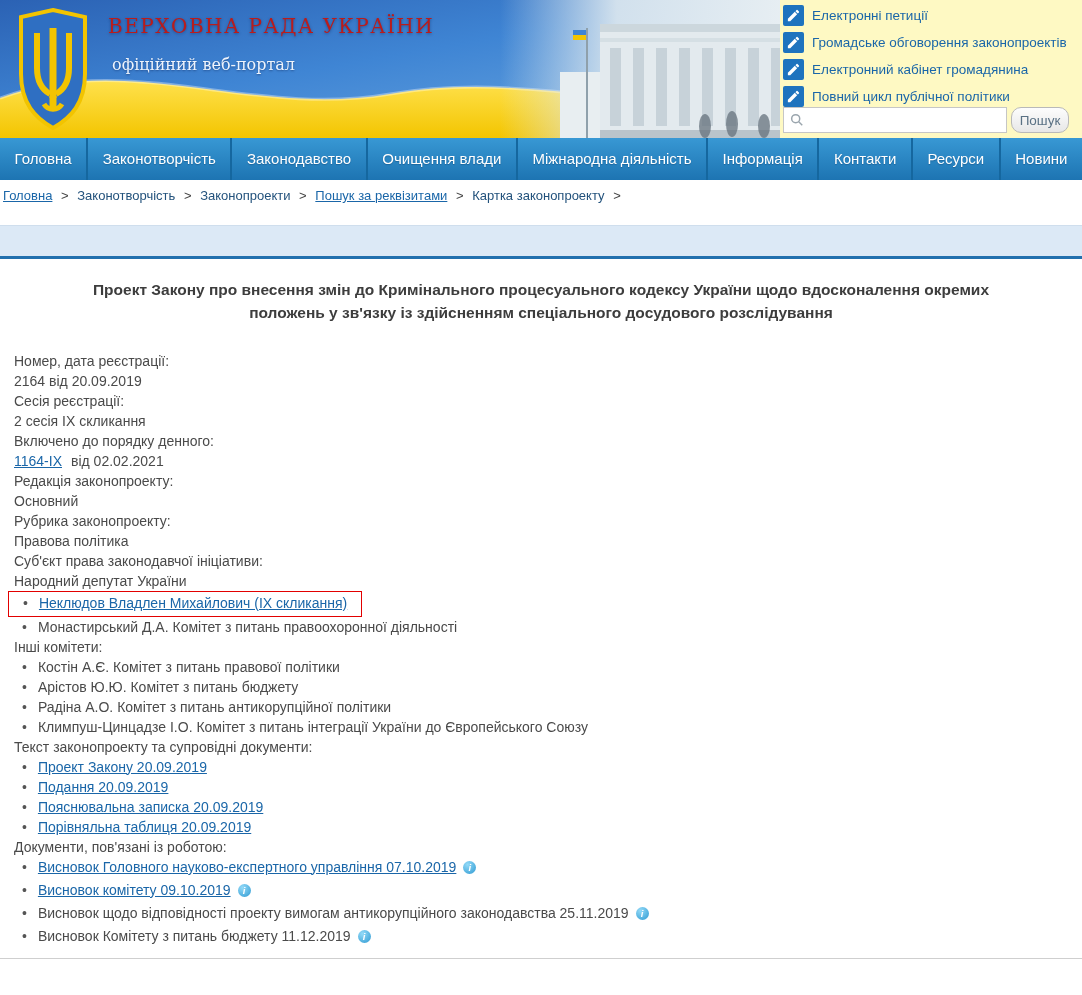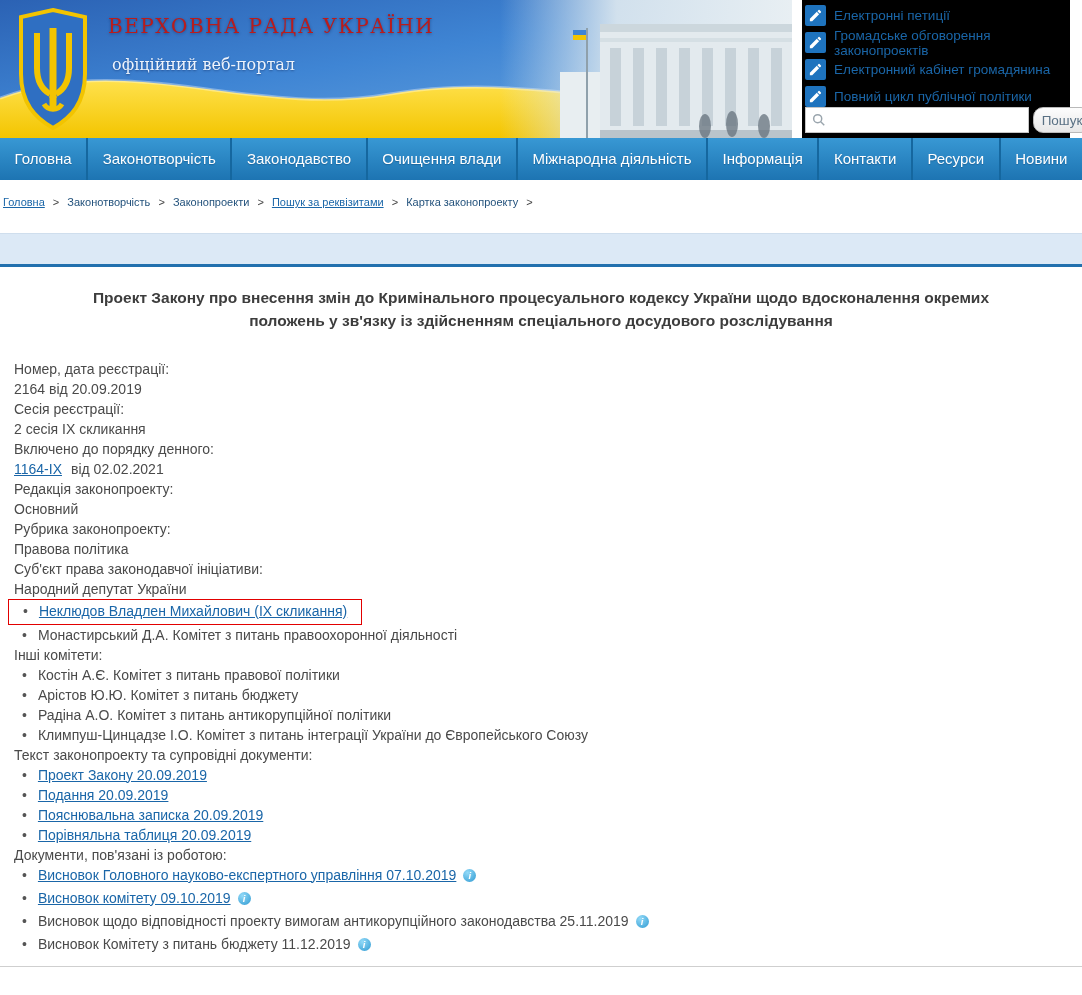--- a/index.html
+++ b/index.html
@@ -15,21 +15,21 @@
     position:absolute; left:108px; top:14px; color:#b91c1c;
     font-family:"DejaVu Serif", serif; font-size:20px; letter-spacing:1.5px;
     text-shadow:0 1px 3px rgba(10,30,80,.45); white-space:nowrap;
   }
   .brand-sub {
     position:absolute; left:112px; top:55px; color:#eef4fd;
     font-family:"DejaVu Serif", serif; font-size:16px;
     text-shadow:0 1px 2px rgba(10,30,80,.45);
   }
   .coat { position:absolute; left:19px; top:8px; }
-  .header-right { position:absolute; right:12px; top:0; width:268px; height:138px; background:#000000; }
+  .header-right { position:absolute; right:0; top:0; width:302px; height:138px; background:#fef9c3; }
   .qlink { display:flex; align-items:center; margin:6px 0 0 3px; height:21px;
     color:#1a66a8; font-size:13.5px; text-decoration:none; cursor:pointer; }
   .qlink:first-child { margin-top:5px; }
   .qicon { width:21px; height:21px; background:#1e73be; border-radius:2px;
     display:inline-flex; align-items:center; justify-content:center; flex:0 0 21px; margin-right:8px; }
   .qicon svg { width:15px; height:15px; }
   .search-row { position:absolute; left:3px; bottom:5px; display:flex; }
   .search-box { position:relative; width:224px; height:26px; margin-right:4px; }
   .search-box svg { position:absolute; left:7px; top:6px; }
   input.search { width:224px; height:26px; border:1px solid #c6c6c6; box-sizing:border-box;
@@ -37,21 +37,21 @@
   button.search-btn { width:58px; height:26px; background:linear-gradient(#fdfdfd,#e7e7e7);
     border:1px solid #b9b9b9; border-radius:10px; color:#5a7184; font-size:13.5px;
     font-family:"Liberation Sans",sans-serif; cursor:pointer; }
   
   .nav { height:42px; background:linear-gradient(#3898d4,#1d74b2); display:flex; width:1082px; }
   .nav-item { flex:1 1 auto; text-align:center; line-height:42px; padding:0 8px;
     color:#fff; font-size:15px; text-decoration:none; cursor:pointer; white-space:nowrap;
     border-left:2px solid #15679f; text-shadow:0 1px 1px rgba(0,40,80,.3); }
   .nav-item:first-child { border-left:none; }
   
-  .breadcrumb { padding:16px 4px 0 3px; height:18px; font-size:11px; color:#444; }
+  .breadcrumb { padding:8px 4px 0 3px; height:18px; font-size:13px; color:#444; }
   .crumb-link { color:#1a66a8; text-decoration:underline; cursor:pointer; }
   .crumb-plain { color:#23527c; text-decoration:none; cursor:pointer; }
   .crumb-sep { color:#444; margin:0 5px; }
   
   .section-bar { margin-top:19px; height:30px; background:#dce9f6;
     border-top:1px solid #cfdeed; border-bottom:3px solid #2270ae; }
   .doc-title { width:960px; margin:19px auto 26px auto; text-align:center;
     font-weight:bold; font-size:15.5px; color:#3d3d3d; line-height:1.5; }
   .details { padding-left:14px; font-size:14px; color:#4a4a4a; }
   .row { line-height:20px; }

